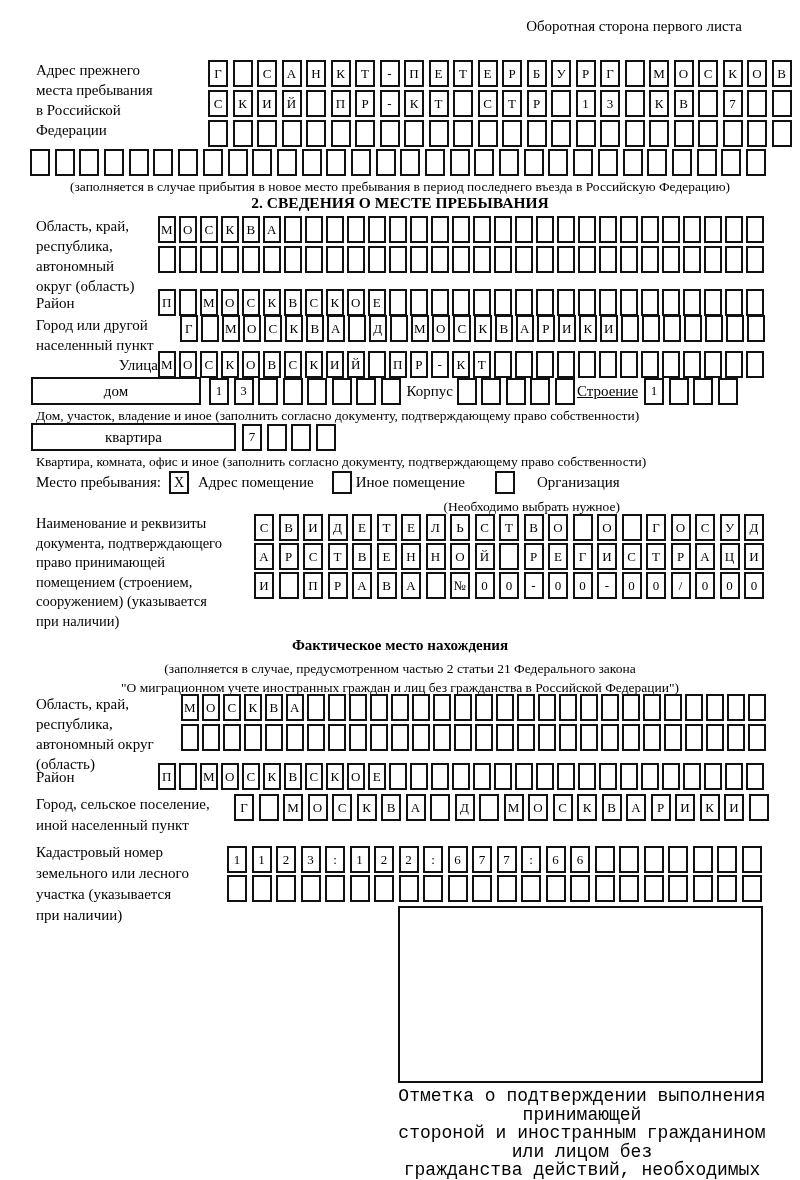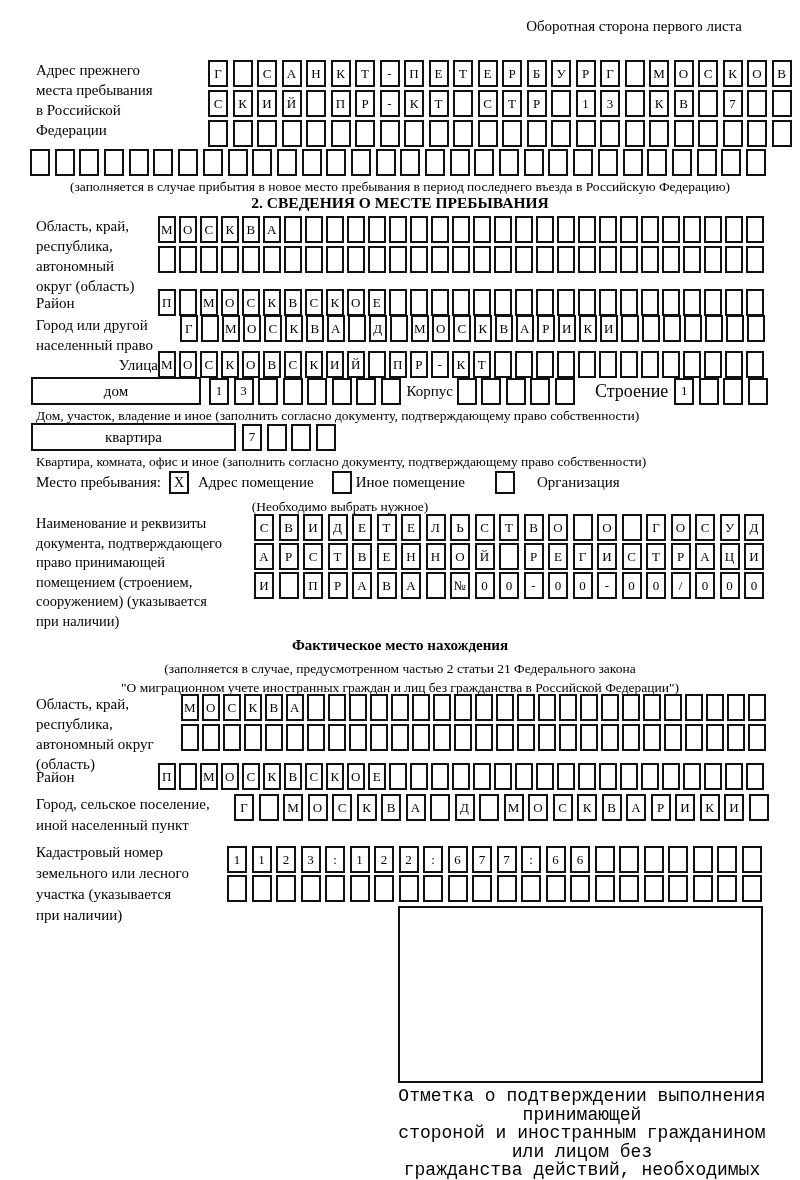--- a/index.html
+++ b/index.html
@@ -265,21 +265,21 @@
       <div class="cell"></div>
       <div class="cell"></div>
       <div class="cell"></div>
       <div class="cell"></div>
       <div class="cell"></div>
     </div>
 </div>
 
 <div class="abs frow" style="top:315px;left:36px;">
   <div class="lbl" style="width:144px;">Город или другой
-населенный право</div>
+населенный пункт</div>
   <div class="cellrow cw17">
       <div class="cell">Г</div>
       <div class="cell"></div>
       <div class="cell">М</div>
       <div class="cell">О</div>
       <div class="cell">С</div>
       <div class="cell">К</div>
       <div class="cell">В</div>
       <div class="cell">А</div>
       <div class="cell"></div>
@@ -353,21 +353,21 @@
       <div class="cell"></div>
     </div>
   <div style="font-size:15px;margin-left:6px;">Корпус</div>
   <div class="cellrow cw20" style="margin-left:4px;">
       <div class="cell"></div>
       <div class="cell"></div>
       <div class="cell"></div>
       <div class="cell"></div>
       <div class="cell"></div>
     </div>
-  <div style="font-size:18px;margin-left:20px;">Строение</div>
+  <div style="font-size:15px;margin-left:2px;text-decoration:underline;">Строение</div>
   <div class="cellrow cw20" style="margin-left:6px;">
       <div class="cell">1</div>
       <div class="cell"></div>
       <div class="cell"></div>
       <div class="cell"></div>
     </div>
 </div>
 <div class="abs note" style="top:407px;left:36px;">Дом, участок, владение и иное (заполнить согласно документу, подтверждающему право собственности)</div>
 
 <div class="abs frow" style="top:423px;left:31px;align-items:center;">
@@ -383,21 +383,21 @@
 
 <div class="abs stayrow" style="top:471px;left:36px;">
   <div>Место пребывания:</div>
   <div class="chk" style="margin-left:8px;">X</div>
   <div style="margin-left:9px;">Адрес помещение</div>
   <div class="chk" style="margin-left:18px;"></div>
   <div style="margin-left:4px;">Иное помещение</div>
   <div class="chk" style="margin-left:30px;"></div>
   <div style="margin-left:22px;">Организация</div>
 </div>
-<div class="abs note" style="top:498px;left:60px;width:560px;text-align:center;">(Необходимо выбрать нужное)</div>
+<div class="abs note" style="top:498px;left:60px;width:560px;text-align:right;">(Необходимо выбрать нужное)</div>
 
 <div class="abs frow" style="top:514px;left:36px;">
   <div class="lbl" style="width:218px;font-size:14.5px;line-height:19.5px;">Наименование и реквизиты
 документа, подтверждающего
 право принимающей
 помещением (строением,
 сооружением) (указывается
 при наличии)</div>
   <div class="cellcol" style="gap:2px;">
     <div class="cellrow cw20">

